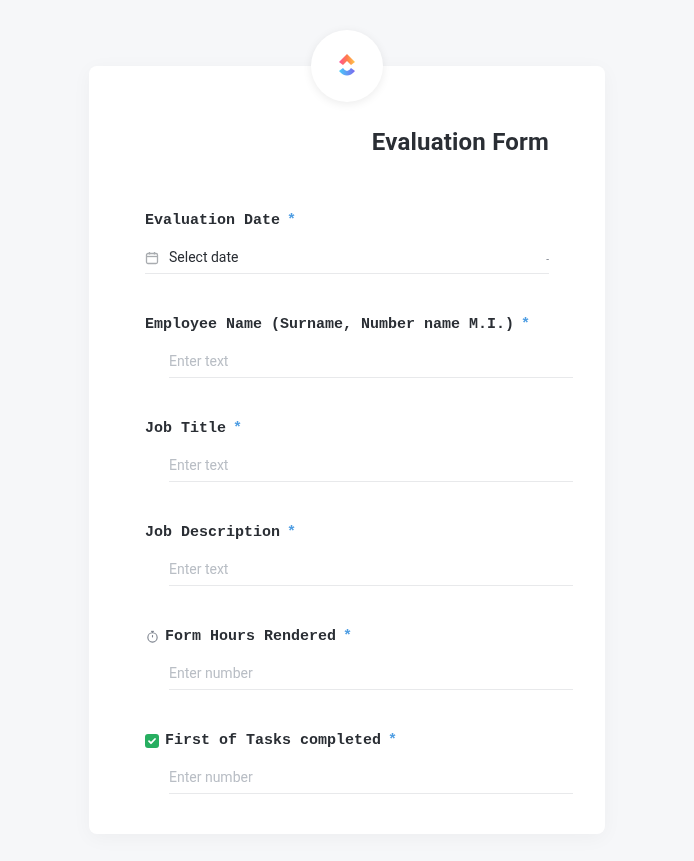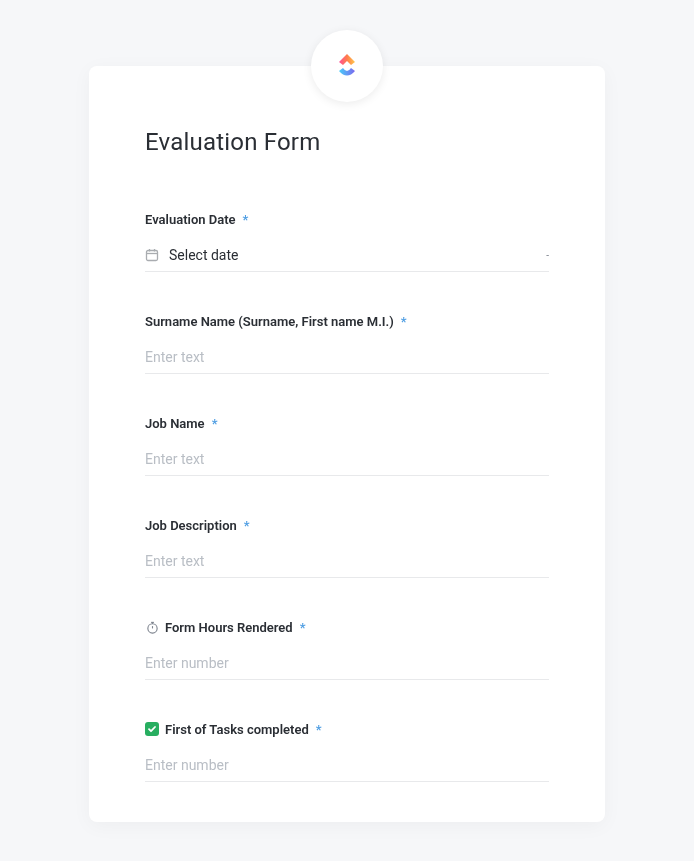--- a/index.html
+++ b/index.html
@@ -36,58 +36,59 @@
       transform: translateX(-50%);
       display: flex;
       align-items: center;
       justify-content: center;
     }
     .logo-svg {
       width: 36px;
       height: 36px;
     }
     .form-title {
-      text-align: left;
+      text-align: right;
       padding-top: 62px;
       font-size: 24px;
-      font-weight: 400;
+      font-weight: 700;
       color: #2a2e34;
       letter-spacing: 0.2px;
     }
     .field-group {
       margin-top: 56px;
     }
     .field-group.subsequent {
       margin-top: 42px;
     }
     .field-label {
-      font-size: 13px;
+      font-size: 15px;
       font-weight: 600;
       color: #2a2e34;
       display: flex;
-      align-items: flex-start;
+      align-items: center;
       gap: 6px;
+      font-family: Liberation Mono, monospace;
     }
     .label-icon {
       display: inline-flex;
       align-items: center;
       justify-content: center;
       width: 14px;
       height: 14px;
     }
     .required-mark {
       color: #4f9ee3;
       margin-left: 1px;
     }
     .date-picker {
       margin-top: 12px;
       padding: 8px 0;
       border-bottom: 1px solid #e8e9eb;
       display: flex;
-      align-items: center;
+      align-items: flex-end;
       gap: 10px;
       cursor: pointer;
     }
     .date-picker-text {
       font-size: 14px;
       color: #2a2e34;
       flex: 1;
     }
     .date-picker-caret {
       font-size: 10px;
@@ -100,20 +101,21 @@
       width: 100%;
       margin-top: 12px;
       padding: 8px 0;
       border: none;
       border-bottom: 1px solid #e8e9eb;
       font-size: 14px;
       color: #2a2e34;
       outline: none;
       font-family: inherit;
       background: transparent;
+      margin-left: 24px;
     }
     .text-input::placeholder {
       color: #b9bec5;
     }
     .stopwatch-icon {
       color: #7c828d;
     }
     .checkbox-icon {
       width: 14px;
       height: 14px;
@@ -166,29 +168,29 @@
           <line x1="9.5" y1="1" x2="9.5" y2="3.5"></line>
         </svg>
       </span>
       <span class="date-picker-text">Select date</span>
       <span class="date-picker-caret">-</span>
     </div>
   </div>
 
   <div class="field-group subsequent">
     <div class="field-label">
-      <span>Surname Name (Surname, First name M.I.)</span>
+      <span>Employee Name (Surname, Number name M.I.)</span>
         <span class="required-mark">*</span>
     </div>
     <input type="text" class="text-input" placeholder="Enter text" style="">
   </div>
 
   <div class="field-group subsequent">
     <div class="field-label">
-      <span>Job Name</span>
+      <span>Job Title</span>
         <span class="required-mark">*</span>
     </div>
     <input type="text" class="text-input" placeholder="Enter text" style="">
   </div>
 
   <div class="field-group subsequent">
     <div class="field-label">
       <span>Job Description</span>
         <span class="required-mark">*</span>
     </div>

